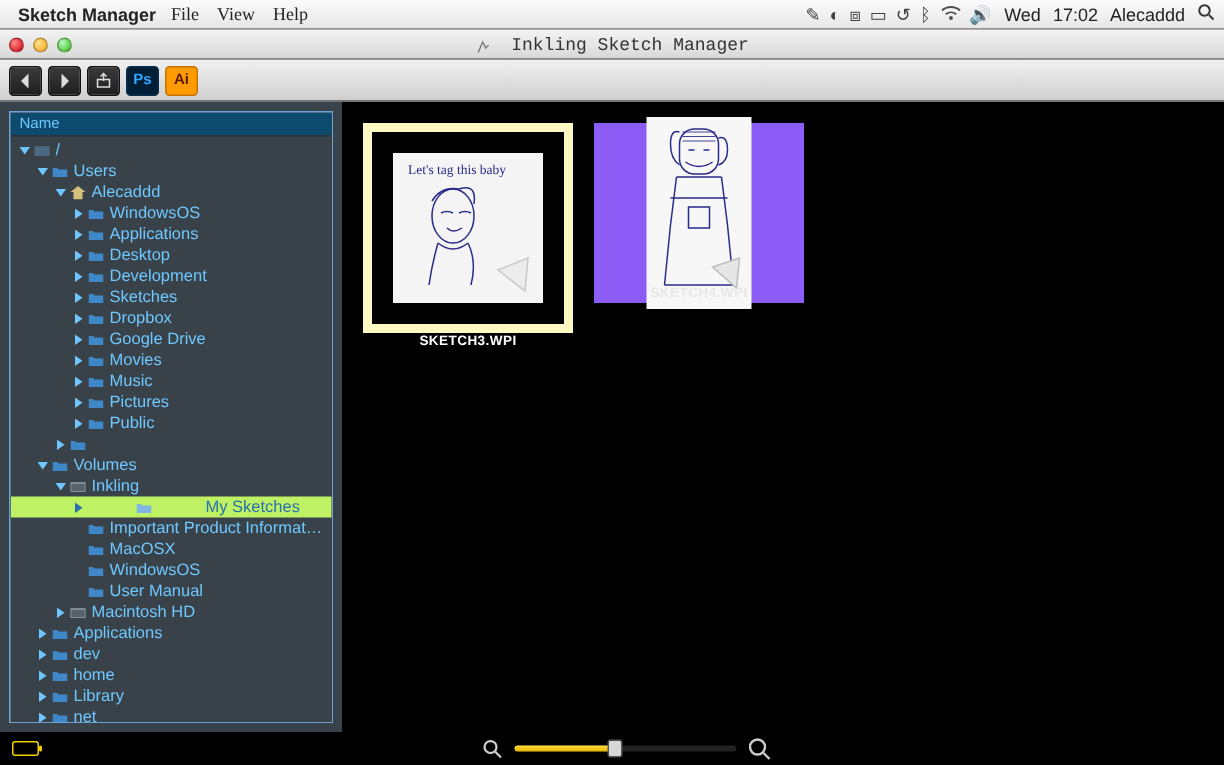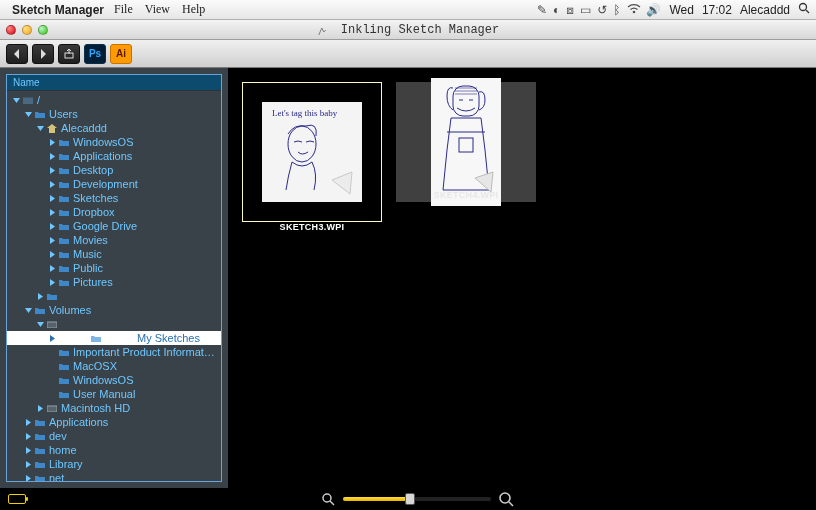--- a/index.html
+++ b/index.html
@@ -73,39 +73,39 @@
 
   
   .main { display:flex; height: calc(510px - 20px - 20px - 28px - 22px); background:#000; }
 
   
   .sidebar { width: 228px; background:#3a4249; display:flex; flex-direction:column; }
   .sidebar-inner { margin:6px; border:1px solid #6aa3d8; background:#3a4249; flex:1; overflow:auto; }
   .sidebar-header { background:#0c4a6e; color:#6ec7ff; font-size:10px; padding:2px 6px; border-bottom:1px solid #2b3238; }
   .tree { font-size:11px; color:#6ec7ff; padding:2px 0 10px 0; user-select:none; }
   .tree-row { display:flex; align-items:center; height:14px; padding:0 4px; white-space:nowrap; }
-  .tree-row.selected { background:#ffffff; color:#2a6fae;gap:32px; }
+  .tree-row.selected { background:#bef264; color:#2a6fae;gap:32px; }
   .tree-row .arrow { width:10px; display:inline-flex; justify-content:center; }
   .tree-row .arrow svg { fill:#6ec7ff; }
   .tree-row.selected .arrow svg { fill:#2a6fae; }
   .tree-row .icon { width:14px; display:inline-flex; justify-content:center; margin-right:2px; }
   .tree-row .label { flex:1; overflow:hidden; text-overflow:ellipsis; }
   .ind-1 { padding-left: 4px; }
   .ind-2 { padding-left: 16px; }
   .ind-3 { padding-left: 28px; }
   .ind-4 { padding-left: 40px; }
 
   
   .content { flex:1; background:#000; padding:14px; display:flex; gap:14px; align-items:flex-start; }
   .thumb { width:140px; }
   .thumb-box { width:140px; height:140px; background:#000; border:1px solid #4a4a4a; display:flex; align-items:center; justify-content:center; }
-  .thumb.selected .thumb-box { border:1px solid #fef9c3; }
+  .thumb.selected .thumb-box { border:6px solid #fef9c3; }
   .thumb.selected .thumb-caption { color:#fff; }
   .thumb-inner-bg { width:100px; height:100px; background:#f4f4f4; display:flex; align-items:center; justify-content:center; position:relative; }
-  .thumb.alt .thumb-box { background:#404040; border:none; height:120px;text-decoration:underline; }
+  .thumb.alt .thumb-box { background:#8b5cf6; border:none; height:120px;text-decoration:underline; }
   .thumb.alt .thumb-inner-bg { background:#f7f7f7; }
   .thumb-caption { text-align:center; color:#a9a9a9; font-size:9px; margin-top:0; letter-spacing:.3px; font-weight:bold; }
   .thumb.alt { position:relative; }
 
   
   .bottombar {
     height:22px; background:#000; display:flex; align-items:center; padding:0 8px;
   }
   .battery { width:18px; height:10px; border:1.5px solid #f0d000; border-radius:2px; position:relative; }
   .battery::after { content:""; position:absolute; right:-3px; top:2px; width:2px; height:4px; background:#f0d000; border-radius:1px; }
@@ -359,34 +359,34 @@
             <span class="arrow">
               <svg width="7" height="7" viewBox="0 0 7 7">
                 <polygon points="1,0 1,7 6,3.5"></polygon>
               </svg>
             </span>
             <span class="icon">
               <svg width="10" height="8" viewBox="0 0 10 8">
                 <path d="M0 2h3l1 1h6v5H0z" fill="#3e88c9"></path>
               </svg>
             </span>
+            <span class="label">Pictures</span>
+          </div>
+        <div class="tree-row ind-4">
+            <span class="arrow">
+              <svg width="7" height="7" viewBox="0 0 7 7">
+                <polygon points="1,0 1,7 6,3.5"></polygon>
+              </svg>
+            </span>
+            <span class="icon">
+              <svg width="10" height="8" viewBox="0 0 10 8">
+                <path d="M0 2h3l1 1h6v5H0z" fill="#3e88c9"></path>
+              </svg>
+            </span>
             <span class="label">Public</span>
-          </div>
-        <div class="tree-row ind-4">
-            <span class="arrow">
-              <svg width="7" height="7" viewBox="0 0 7 7">
-                <polygon points="1,0 1,7 6,3.5"></polygon>
-              </svg>
-            </span>
-            <span class="icon">
-              <svg width="10" height="8" viewBox="0 0 10 8">
-                <path d="M0 2h3l1 1h6v5H0z" fill="#3e88c9"></path>
-              </svg>
-            </span>
-            <span class="label">Pictures</span>
           </div>
         <div class="tree-row ind-3">
             <span class="arrow">
               <svg width="7" height="7" viewBox="0 0 7 7">
                 <polygon points="1,0 1,7 6,3.5"></polygon>
               </svg>
             </span>
             <span class="icon">
               <svg width="10" height="8" viewBox="0 0 10 8">
                 <path d="M0 2h3l1 1h6v5H0z" fill="#3e88c9"></path>
@@ -411,20 +411,21 @@
           <span class="arrow">
               <svg width="7" height="7" viewBox="0 0 7 7">
                 <polygon points="0,1 7,1 3.5,6"></polygon>
               </svg>
             </span>
           <span class="icon">
               <svg width="10" height="8" viewBox="0 0 10 8">
                 <rect x="0" y="2" width="10" height="6" fill="#58626b" stroke="#8fa0ad"></rect>
               </svg>
             </span>
+          <span class="label">Inkling</span>
         </div>
         <div class="tree-row ind-4 selected">
           <span class="arrow">
               <svg width="7" height="7" viewBox="0 0 7 7">
                 <polygon points="1,0 1,7 6,3.5"></polygon>
               </svg>
             </span>
           <span class="icon">
               <svg width="10" height="8" viewBox="0 0 10 8">
                 <path d="M0 2h3l1 1h6v5H0z" fill="#7fb6e6"></path>

